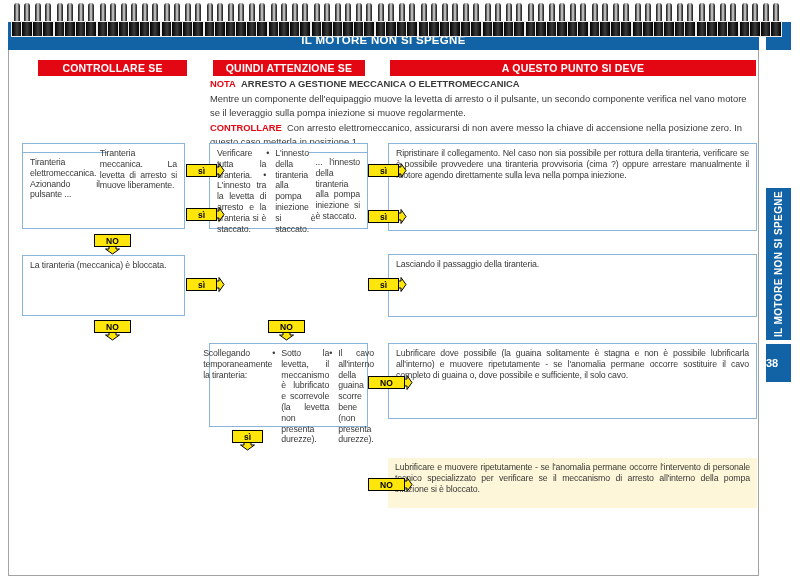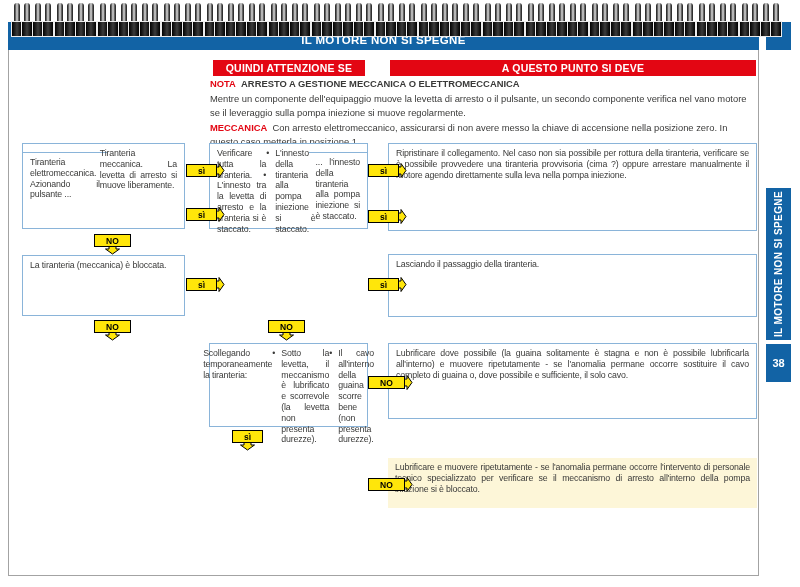--- a/index.html
+++ b/index.html
@@ -77,21 +77,21 @@
   #sidetab {
     position:absolute; left:766px; top:188px; width:25px; height:152px; background:#1263a5;
     display:flex; align-items:center; justify-content:center;
   }
   #sidetab .vt {
     writing-mode:vertical-rl; transform:rotate(180deg);
     color:#fff; font-weight:bold; font-size:10px; letter-spacing:.4px; white-space:nowrap;
   }
   #pagetab {
     position:absolute; left:766px; top:344px; width:25px; height:38px; background:#1263a5;
-    display:flex; align-items:center; justify-content:center;
+    display:flex; align-items:center; justify-content:flex-start;
     color:#fff; font-weight:bold; font-size:11px;
   }
 </style>
 </head>
 <body>
 
 <div id="stage">
 
   <div id="sheet"></div>
 
@@ -240,31 +240,32 @@
       <div class="coil" style="left: 741.6px;">
         <div class="leg l1"></div>
         <div class="leg l2"></div>
       </div>
       <div class="coil" style="left: 763px;">
         <div class="leg l1"></div>
         <div class="leg l2"></div>
       </div>
     </div>
 
+  <div class="redbar" style="left:38px;width:149px;">CONTROLLARE SE</div>
   <div class="redbar" style="left:213px;width:152px;">QUINDI ATTENZIONE SE</div>
   <div class="redbar" style="left:390px;width:366px;">A QUESTO PUNTO SI DEVE</div>
 
   <div id="noteblock">
     <div>
       <span class="lbl">NOTA</span>&nbsp;
       <span class="bld">ARRESTO A GESTIONE MECCANICA O ELETTROMECCANICA</span>
     </div>
     <div>Mentre un componente dell'equipaggio muove la levetta di arresto o il pulsante, un secondo componente verifica nel vano motore se il leveraggio sulla pompa iniezione si muove regolarmente.</div>
     <div>
-      <span class="lbl">MECCANICA</span>&nbsp;
+      <span class="lbl">CONTROLLARE</span>&nbsp;
       <span>Con arresto elettromeccanico, assicurarsi di non avere messo la chiave di accensione nella posizione zero. In questo caso metterla in posizione 1.</span>
     </div>
   </div>
 
   <div class="fbox" style="left:22px;top:143px;width:163px;height:86px;">
     <div class="jt cellsplit">Tiranteria elettromeccanica. Azionando il pulsante ...</div>
     <div class="jt">Tiranteria meccanica. La levetta di arresto si muove liberamente.</div>
   </div>
   <div class="fbox" style="left:22px;top:255px;width:163px;height:61px;">
     <div class="jt">La tiranteria (meccanica) è bloccata.</div>

